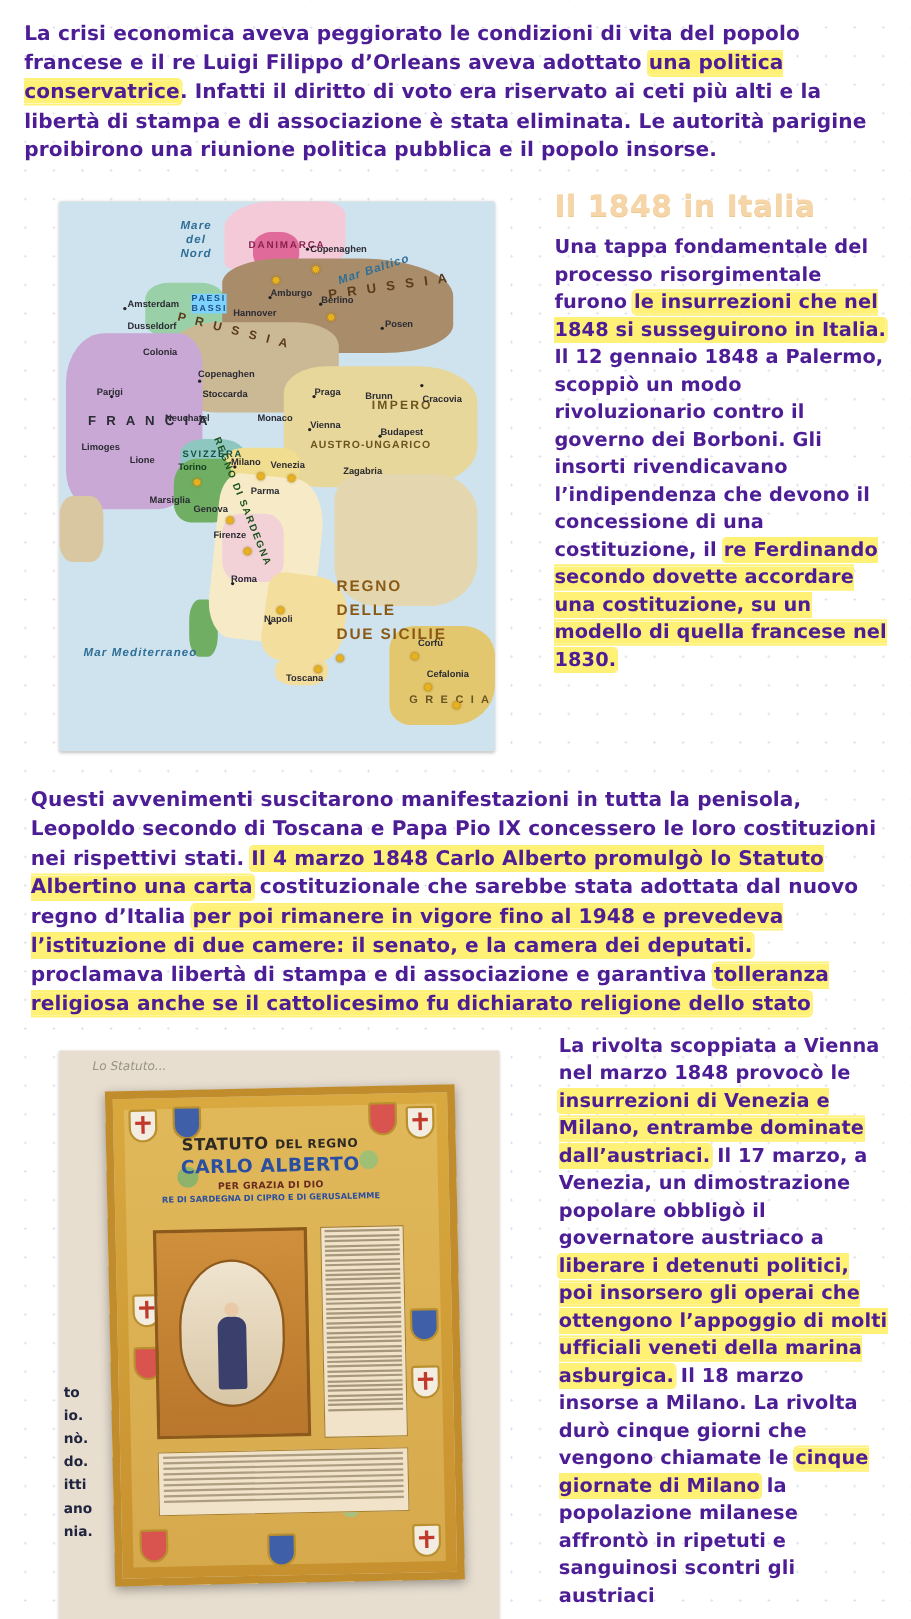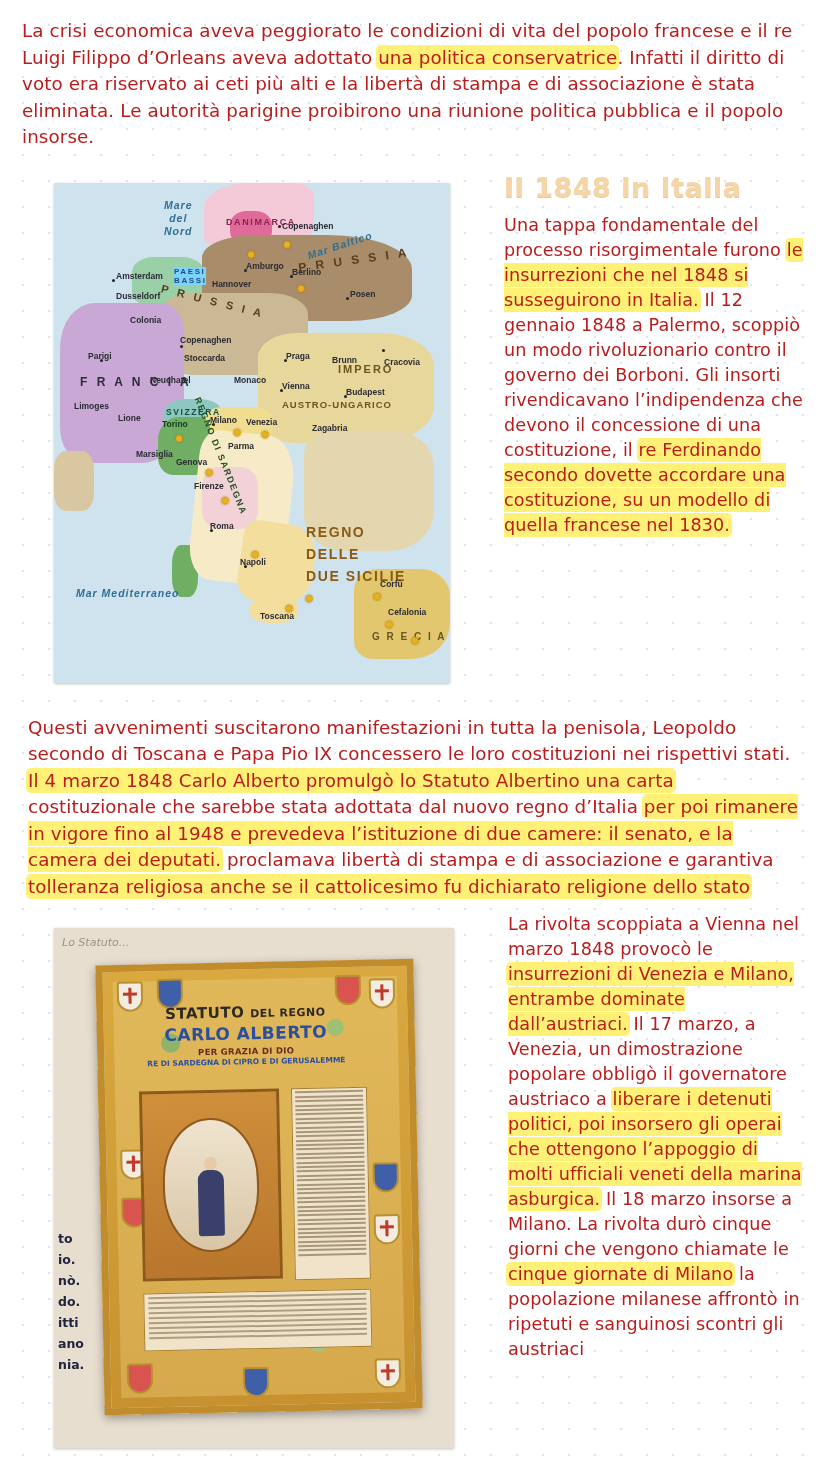--- a/index.html
+++ b/index.html
@@ -23,23 +23,23 @@
   }
   .page {
     position: relative;
     padding: 14px 14px 0 14px;
     box-sizing: border-box;
   }
   p.note {
     margin: 0;
     font-size: 18.3px;
     line-height: 26.5px;
-    font-weight: 400;
+    font-weight: 700;
     letter-spacing: .1px;
-    color: #b91c1c;
+    color: #4c1d95;
   }
   .hl {
     background: #fff176;
     box-shadow: 0 0 0 2px #fff176;
     border-radius: 3px;
   }
 
   
   .block-top { padding: 4px 6px 8px 8px; }
 
@@ -109,21 +109,21 @@
   .bottom-col { flex:1 1 auto; padding-right:6px; }
   .bottom-col p.note { font-size:17.6px; line-height:25px; }
 
   
   .bk-bg { position:absolute; inset:0; background:#e7ded0; }
   .bk-left-text {
     position:absolute; left:4px; top:300px; width:46px;
     font-size:12.5px; line-height:21px; font-weight:600; color:#20243f;
   }
   .bk-faint {
-    position:absolute; left:8px; top:8px; font-size:11px; color:#9a9384;
+    position:absolute; left:30px; top:8px; font-size:11px; color:#9a9384;
     font-style:italic;
   }
   .charter {
     position:absolute; left:46px; top:34px; width:318px; height:450px;
     transform: rotate(-1.2deg);
     background: linear-gradient(#d9a93f,#c8912f);
     border: 7px solid #c08c2c;
     box-sizing:border-box;
     box-shadow: 0 3px 10px rgba(0,0,0,.35);
     overflow:hidden;

